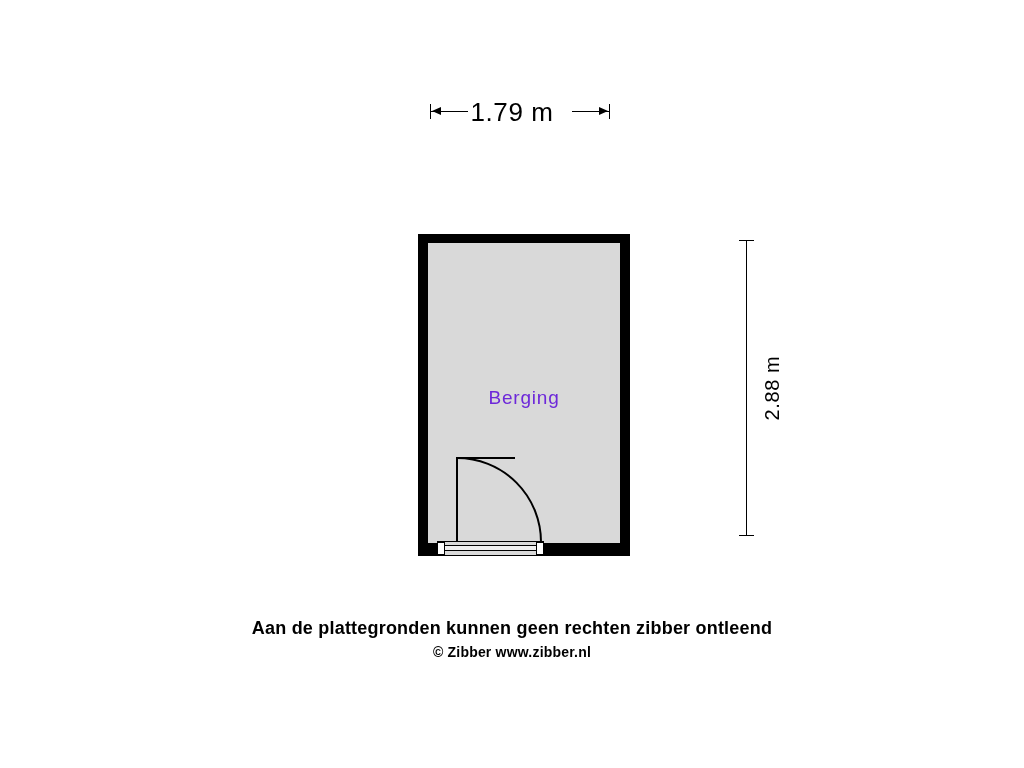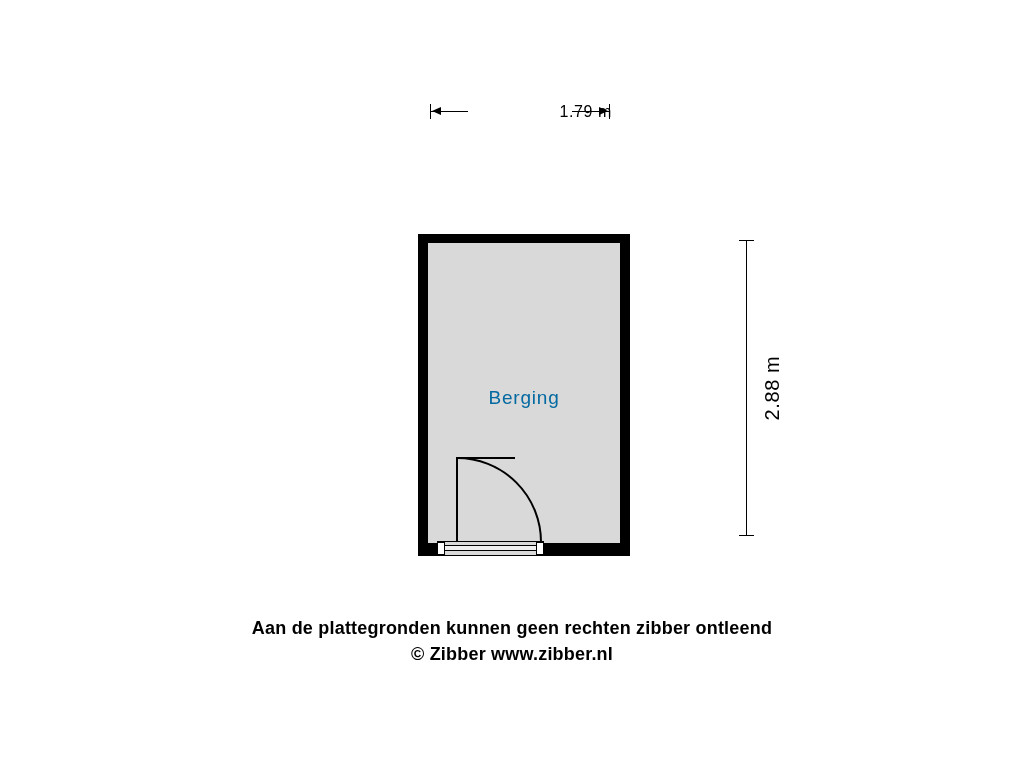--- a/index.html
+++ b/index.html
@@ -50,24 +50,24 @@
     position: absolute;
     top: 9px;
     width: 0; height: 0;
     border-top: 4.5px solid transparent;
     border-bottom: 4.5px solid transparent;
   }
   .dim-top .arrow.left  { left: 12px;  border-right: 9px solid #000; }
   .dim-top .arrow.right { right: 12px; border-left: 9px solid #000; }
   .dim-top .label {
     position: absolute;
-    left: 0; right: 8px;
+    left: 0; right: 16px;
     top: 0;
-    text-align: right;
-    font-size: 16px;
+    text-align: center;
+    font-size: 26px;
     letter-spacing: 0.6px;
     line-height: 28px;
   }
 
   
   .dim-right {
     position: absolute;
     left: 726px;
     top: 232px;
     width: 46px;
@@ -120,21 +120,21 @@
     background: #d9d9d9;
   }
   .room-label {
     position: absolute;
     left: 0;
     right: 0;
     top: 144px;
     text-align: center;
     font-size: 19px;
     letter-spacing: 0.8px;
-    color: #0369a1;
+    color: #6d28d9;
   }
 
   
   .door {
     position: absolute;
     left: 455px;
     top: 456px;
     width: 88px;
     height: 88px;
   }
@@ -186,21 +186,21 @@
     top: 618px;
     text-align: center;
   }
   .footer .line1 {
     font-size: 18px;
     font-weight: bold;
     letter-spacing: 0.2px;
     margin: 0 0 5px 0;
   }
   .footer .line2 {
-    font-size: 18px;
+    font-size: 14px;
     font-weight: bold;
     letter-spacing: 0.2px;
     margin: 0;
   }
 </style>
 </head>
 <body>
 
 <div id="floorplan">
 

